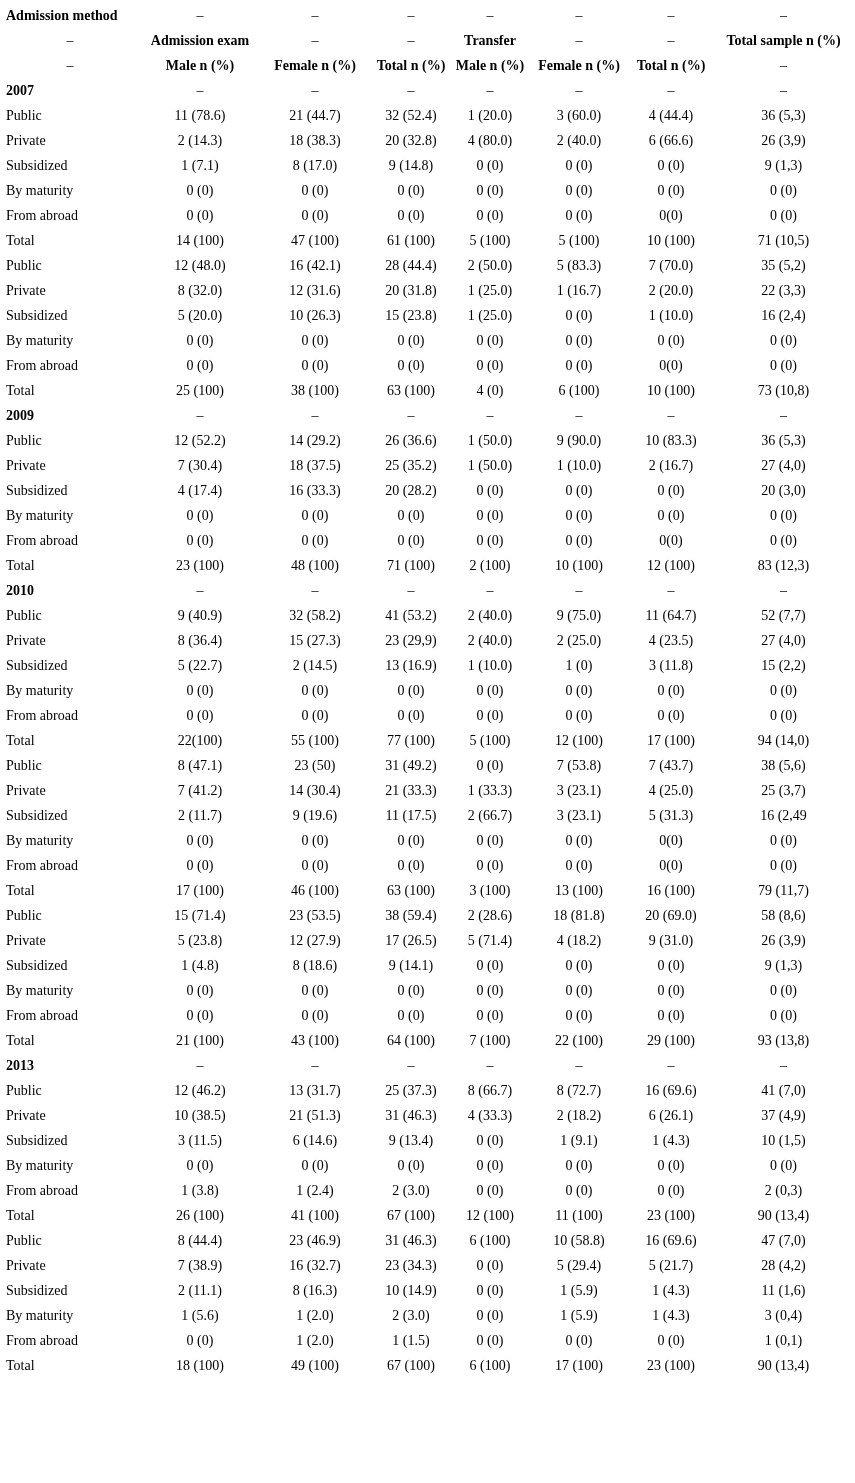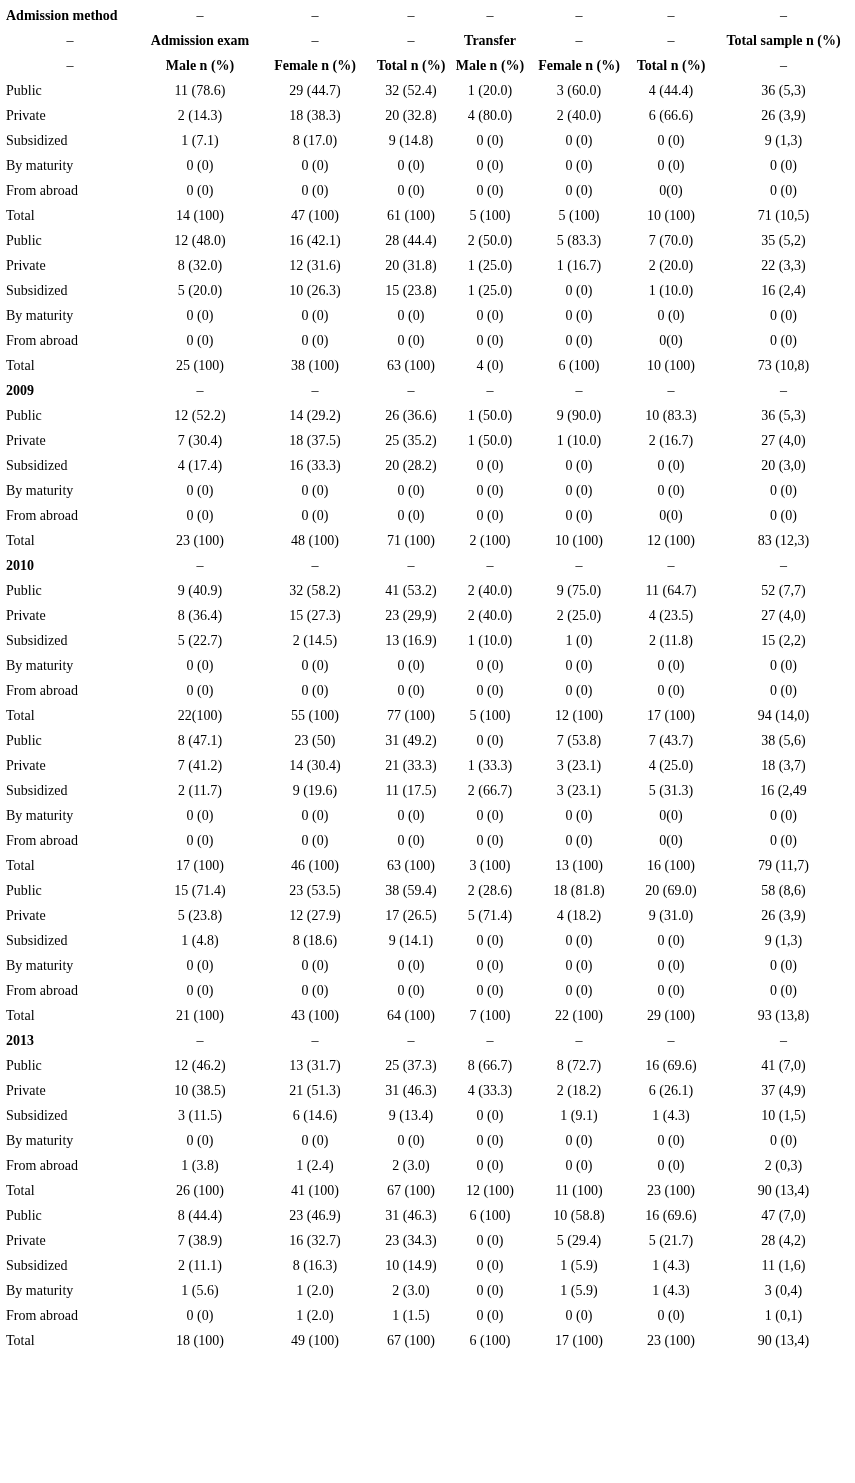--- a/index.html
+++ b/index.html
@@ -88,23 +88,33 @@
           <td>–</td>
           <td class="bold">Male n (%)</td>
           <td class="bold">Female n (%)</td>
           <td class="bold">Total n (%)</td>
           <td class="bold">Male n (%)</td>
           <td class="bold">Female n (%)</td>
           <td class="bold">Total n (%)</td>
           <td>–</td>
         </tr>
         <tr>
+          <td class="bold left">2007</td>
+          <td>–</td>
+          <td>–</td>
+          <td>–</td>
+          <td>–</td>
+          <td>–</td>
+          <td>–</td>
+          <td>–</td>
+        </tr>
+        <tr>
           <td class="left">Public</td>
           <td>11 (78.6)</td>
-          <td>29 (44.7)</td>
+          <td>21 (44.7)</td>
           <td>32 (52.4)</td>
           <td>1 (20.0)</td>
           <td>3 (60.0)</td>
           <td>4 (44.4)</td>
           <td>36 (5,3)</td>
         </tr>
         <tr>
           <td class="left">Private</td>
           <td>2 (14.3)</td>
           <td>18 (38.3)</td>
@@ -314,21 +324,21 @@
           <td>4 (23.5)</td>
           <td>27 (4,0)</td>
         </tr>
         <tr>
           <td class="left">Subsidized</td>
           <td>5 (22.7)</td>
           <td>2 (14.5)</td>
           <td>13 (16.9)</td>
           <td>1 (10.0)</td>
           <td>1 (0)</td>
-          <td>2 (11.8)</td>
+          <td>3 (11.8)</td>
           <td>15 (2,2)</td>
         </tr>
         <tr>
           <td class="left">By maturity</td>
           <td>0 (0)</td>
           <td>0 (0)</td>
           <td>0 (0)</td>
           <td>0 (0)</td>
           <td>0 (0)</td>
           <td>0 (0)</td>
@@ -365,21 +375,21 @@
           <td>38 (5,6)</td>
         </tr>
         <tr>
           <td class="left">Private</td>
           <td>7 (41.2)</td>
           <td>14 (30.4)</td>
           <td>21 (33.3)</td>
           <td>1 (33.3)</td>
           <td>3 (23.1)</td>
           <td>4 (25.0)</td>
-          <td>18 (3,7)</td>
+          <td>25 (3,7)</td>
         </tr>
         <tr>
           <td class="left">Subsidized</td>
           <td>2 (11.7)</td>
           <td>9 (19.6)</td>
           <td>11 (17.5)</td>
           <td>2 (66.7)</td>
           <td>3 (23.1)</td>
           <td>5 (31.3)</td>
           <td>16 (2,49</td>

